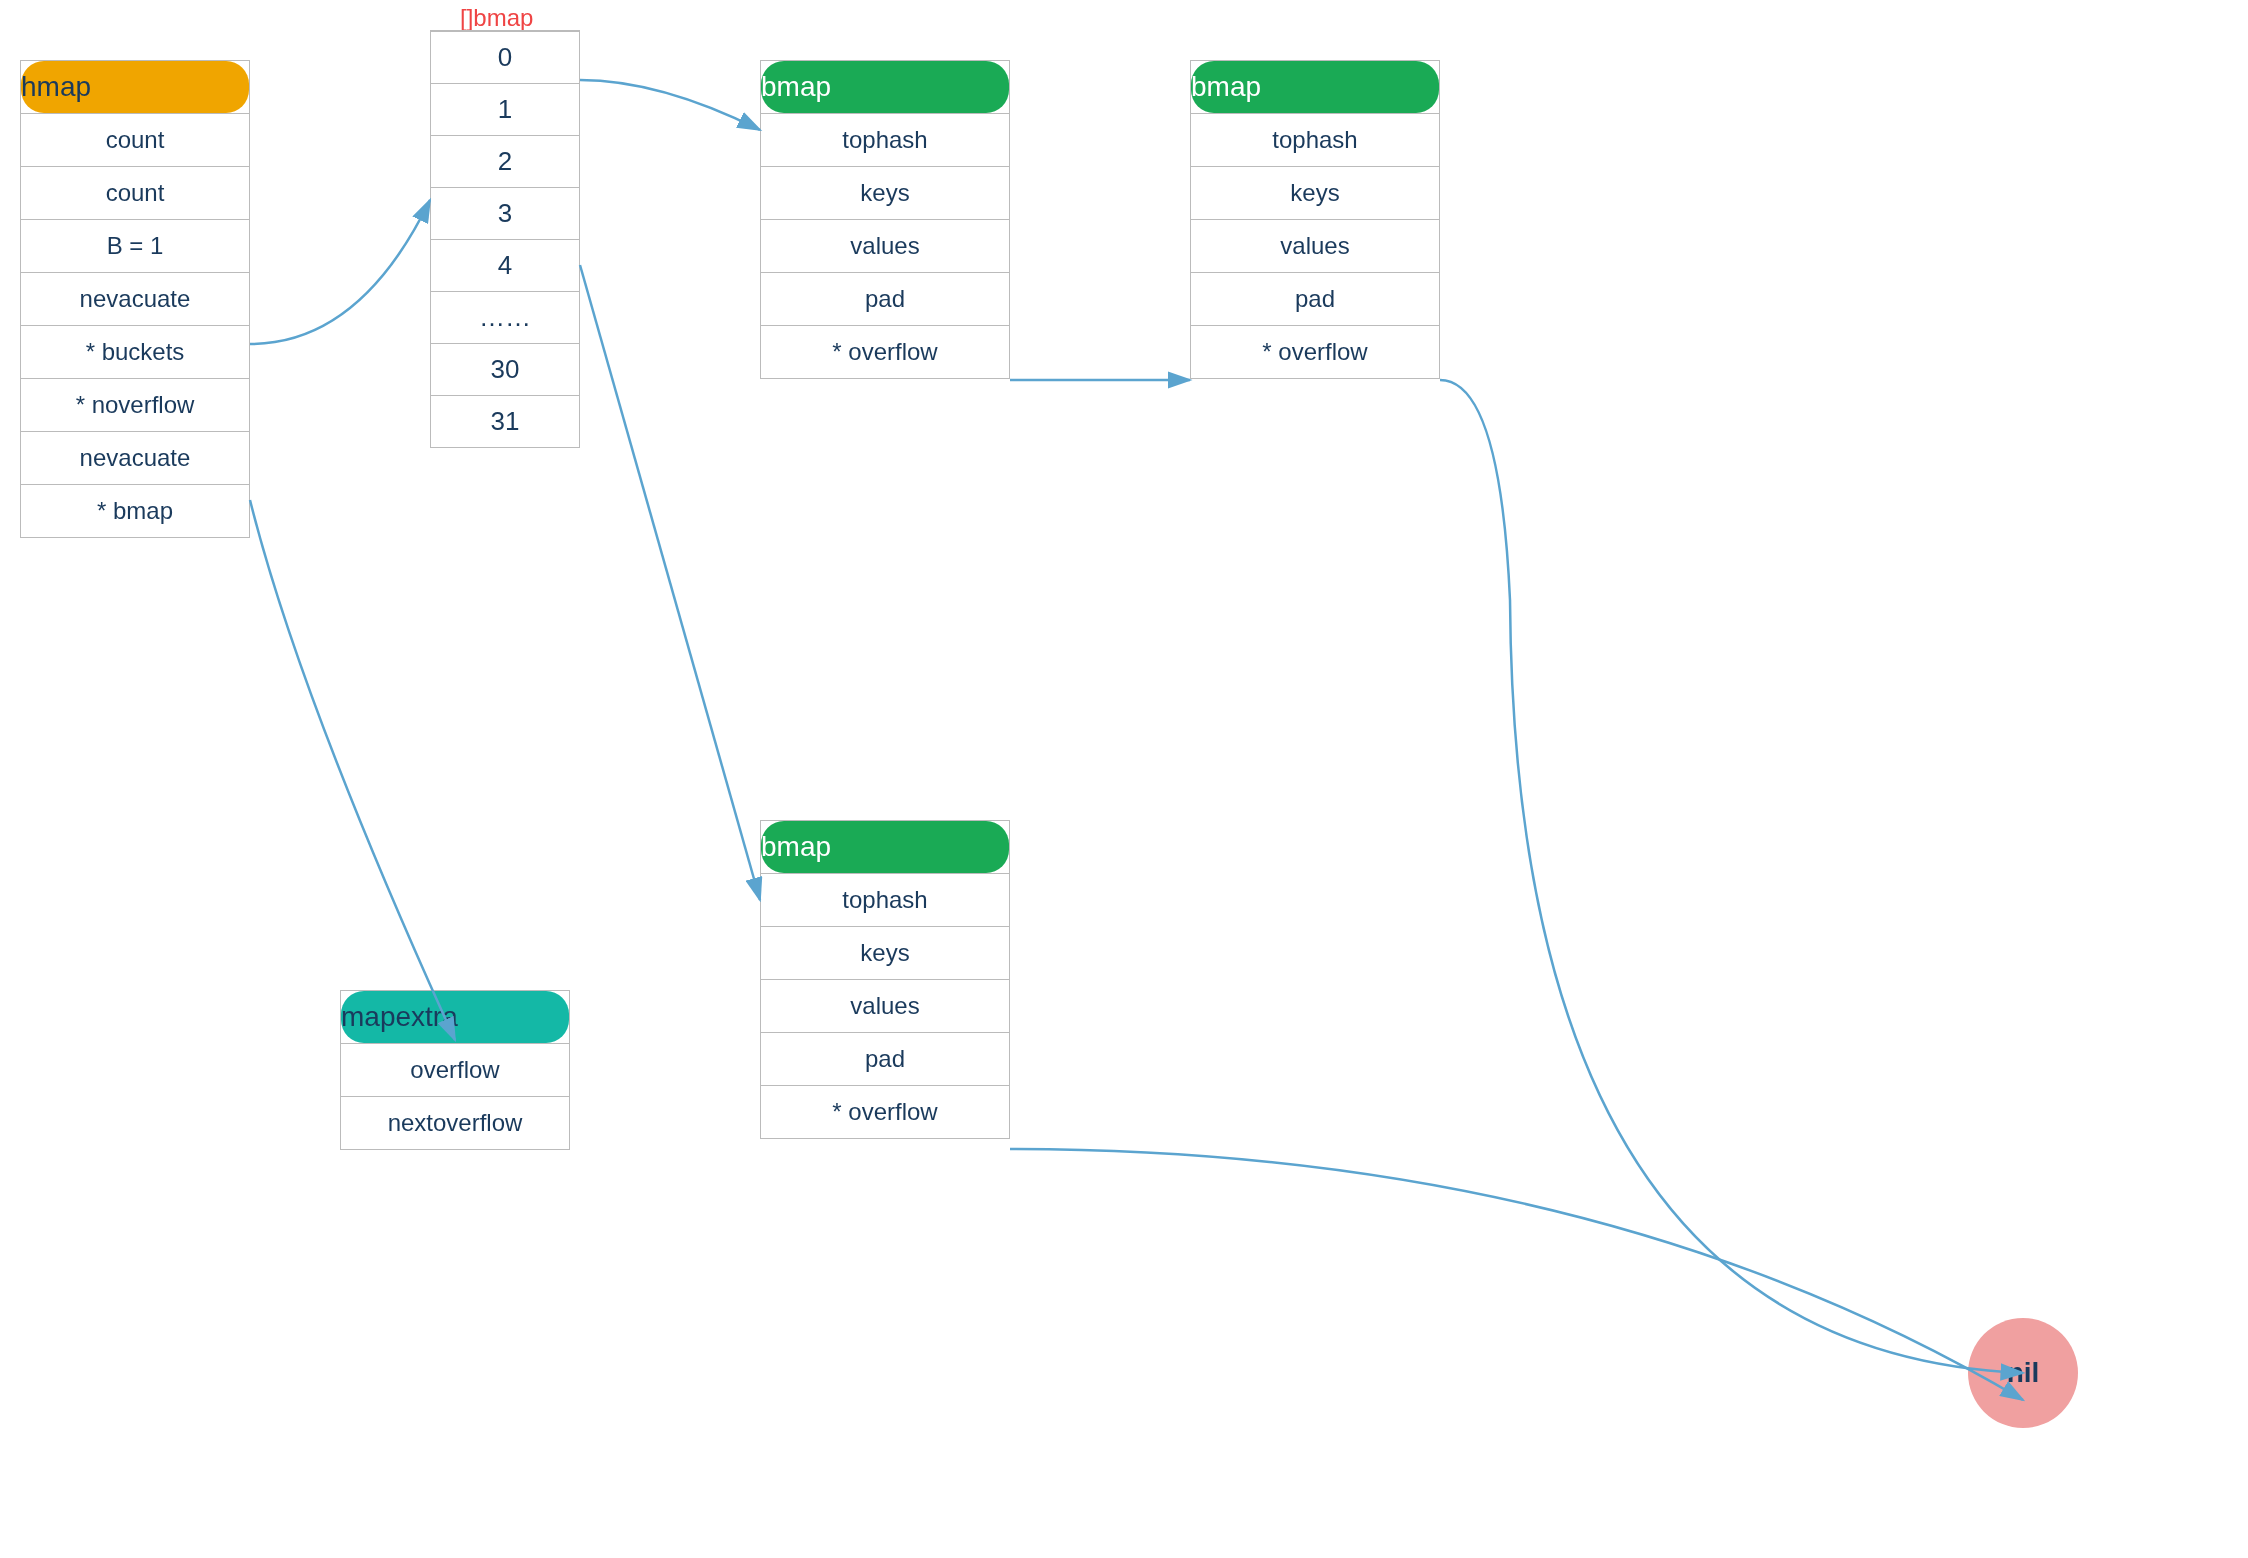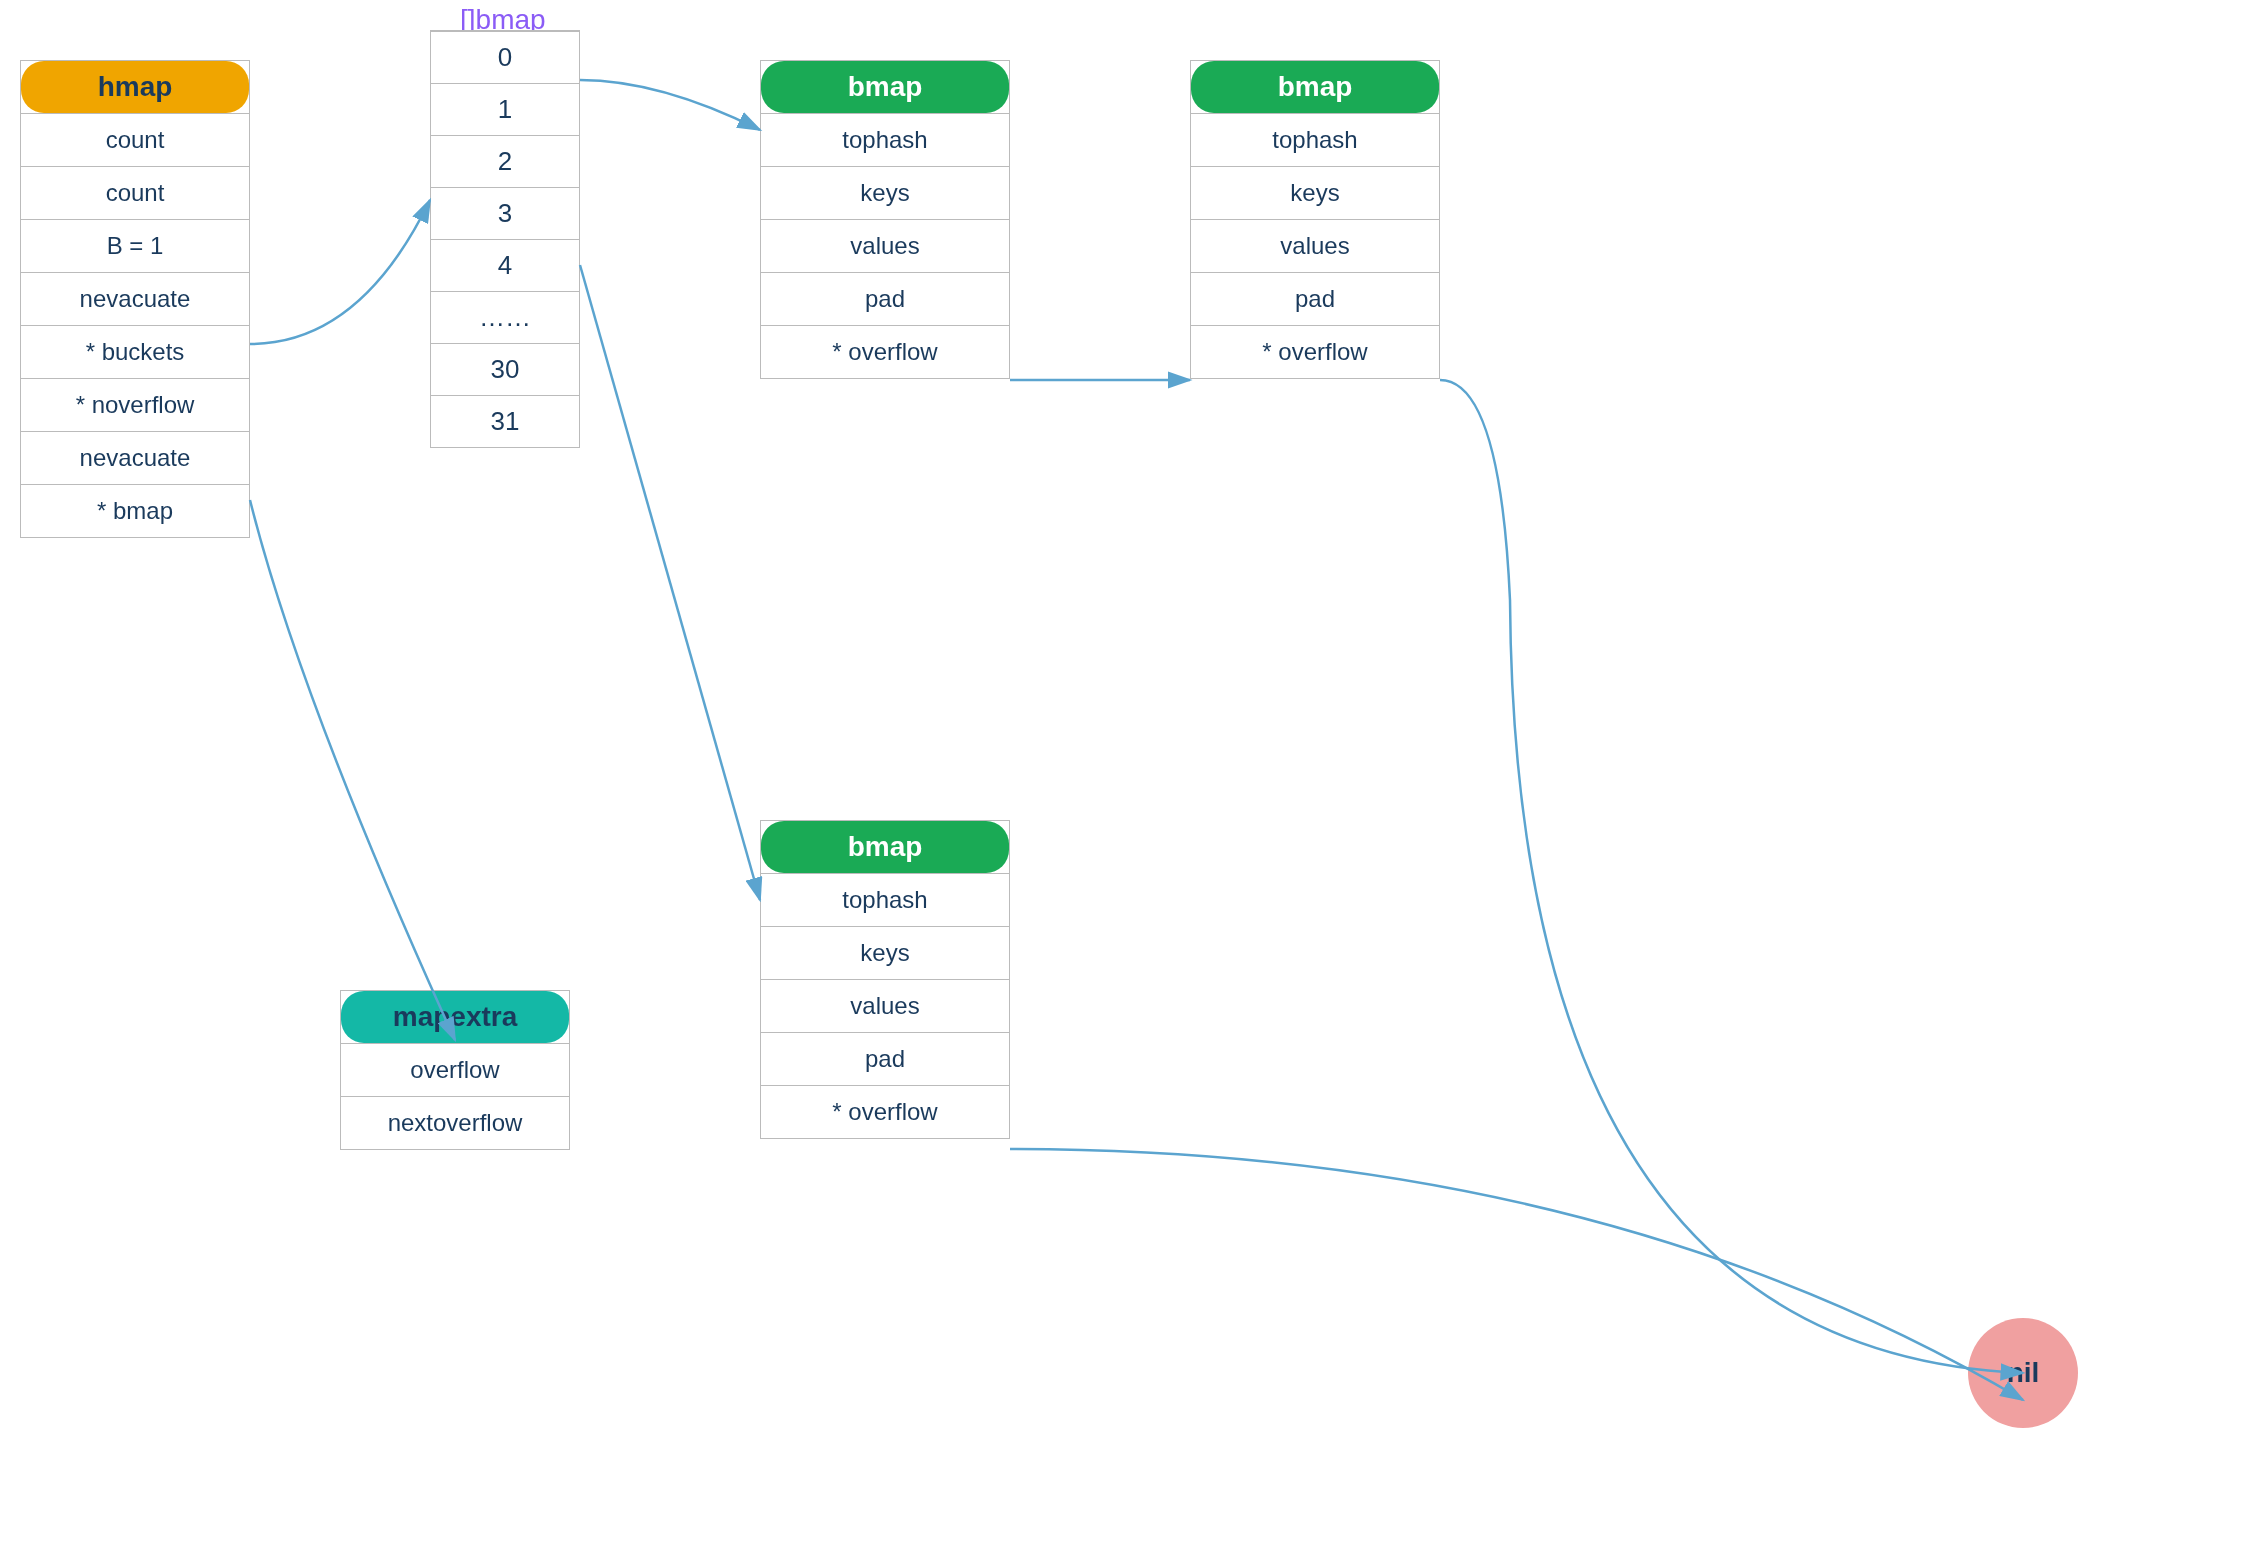--- a/index.html
+++ b/index.html
@@ -12,22 +12,21 @@
       overflow: hidden;
     }
 
     .struct-box {
       position: absolute;
       border: 1.5px solid #bbb;
       background: #fff;
     }
 
     .struct-header {
-      text-align: center;
-      font-weight: bold;
+      font-weight: normal;
       font-size: 28px;
       padding: 10px 0;
       color: #fff;
       border-radius: 23px;
     }
 
     .struct-row {
       border-top: 1.5px solid #bbb;
       text-align: center;
       font-size: 24px;
@@ -50,22 +49,22 @@
     
     #bmap-array {
       left: 430px;
       top: 30px;
       width: 150px;
     }
     #bmap-array-label {
       position: absolute;
       left: 460px;
       top: 4px;
-      font-size: 28px;
-      color: #8b5cf6;
+      font-size: 24px;
+      color: #ef4444;
       font-weight: normal;
     }
     #bmap-array .struct-row {
       font-size: 26px;
       padding: 10px 0;
     }
 
     
     #bmap1 {
       left: 760px;

